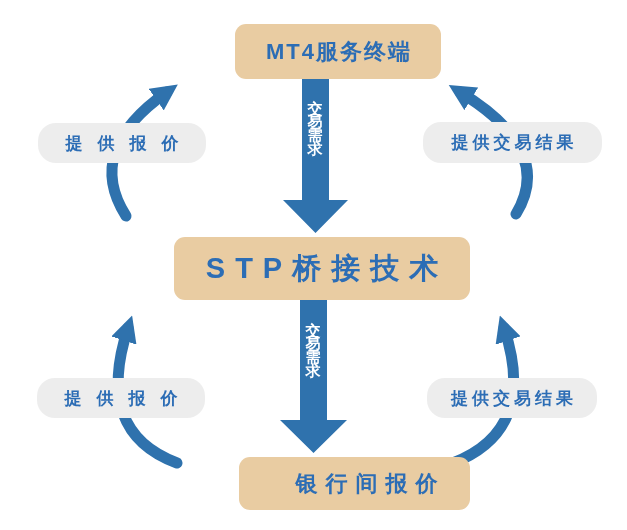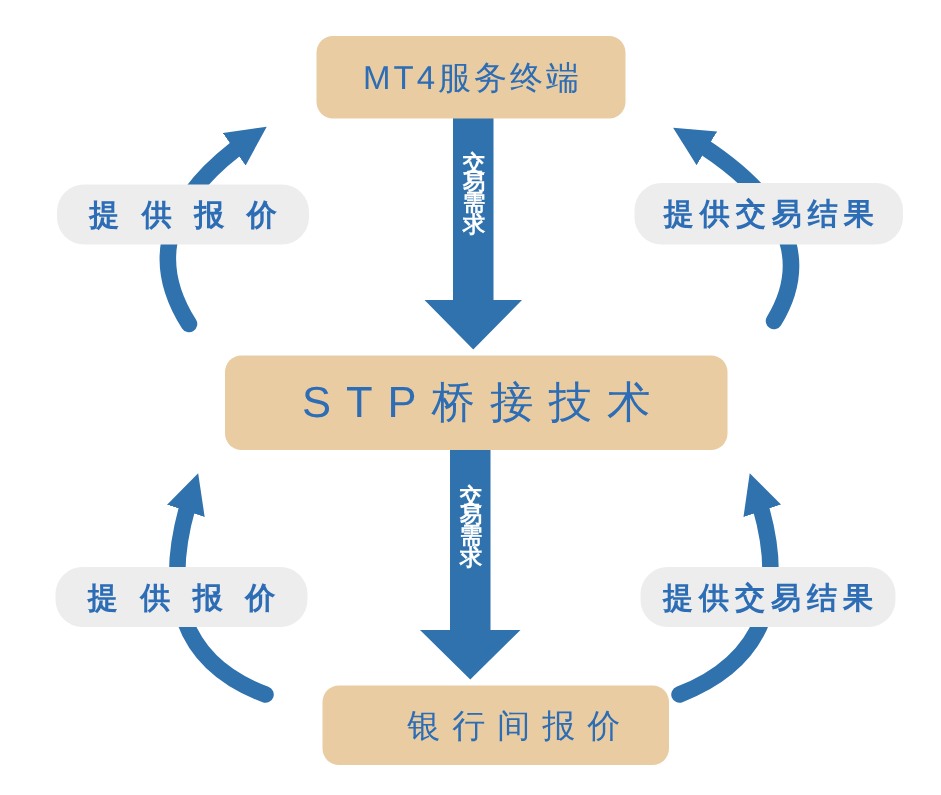--- a/index.html
+++ b/index.html
@@ -22,34 +22,35 @@
   }
   .stage svg{
     position:absolute;left:0;top:0;z-index:1;
   }
   .node{
     position:absolute;z-index:2;
     background:var(--c-node_bg);
     border-radius:11px;
     display:flex;align-items:center;justify-content:center;
     color:var(--c-text);
-    font-weight:400;
+    font-weight:700;
     white-space:nowrap;
+    margin-left:24px;
   }
   .node-top{left:211px;top:24px;width:206px;height:55px;font-size:22px;letter-spacing:2px;text-indent:2px;}
-  .node-middle{left:150px;top:237px;width:335px;height:63px;font-size:29px;letter-spacing:10px;text-indent:10px;}
+  .node-middle{left:150px;top:237px;width:296px;height:63px;font-size:29px;letter-spacing:10px;text-indent:10px;}
   .node-bottom{left:215px;top:457px;width:207px;height:53px;font-size:22px;letter-spacing:8px;text-indent:8px;padding-left:24px;}
   .slabel{
     position:absolute;z-index:2;
     background:var(--c-label_bg);
     border-radius:18px;
     display:flex;align-items:center;justify-content:center;
     color:var(--c-text);
     font-weight:700;
-    font-size:20px;
+    font-size:17px;
     white-space:nowrap;
   }
   .label-left-upper{left:38px;top:123px;width:168px;height:40px;letter-spacing:15px;text-indent:15px;}
   .label-right-upper{left:423px;top:122px;width:179px;height:41px;letter-spacing:4px;text-indent:4px;}
   .label-left-lower{left:37px;top:378px;width:168px;height:40px;letter-spacing:15px;text-indent:15px;}
   .label-right-lower{left:427px;top:378px;width:170px;height:40px;letter-spacing:4px;text-indent:4px;}
   .vtext{
     position:absolute;z-index:3;
     writing-mode:vertical-rl;
     text-orientation:upright;

